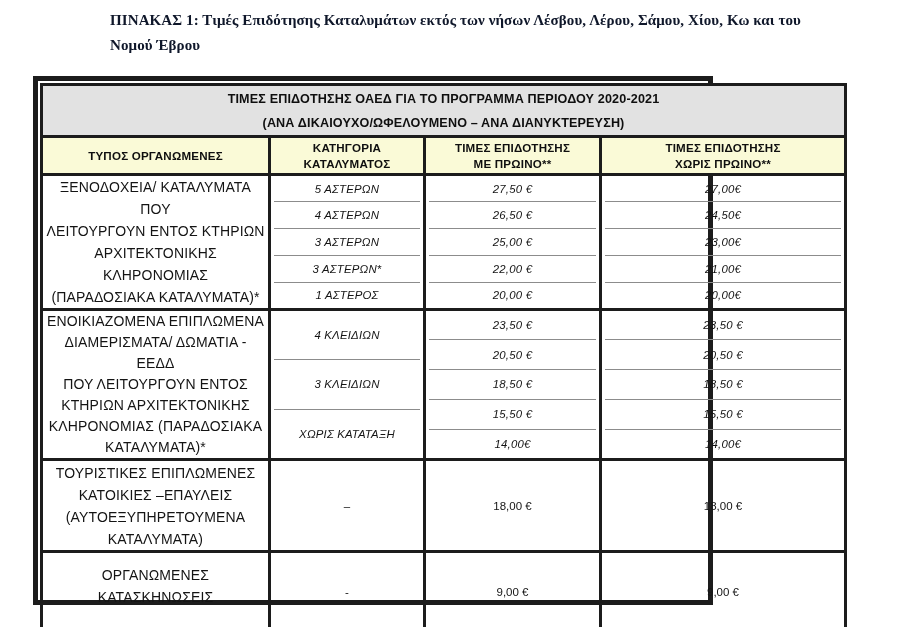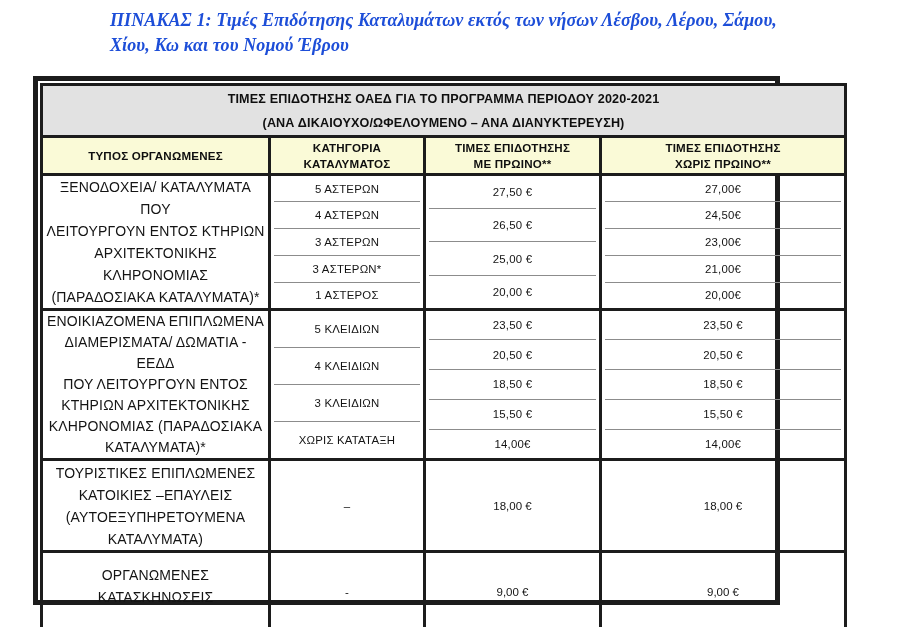--- a/index.html
+++ b/index.html
@@ -16,34 +16,33 @@
     color: #111;
   }
 
   
   #caption {
     position: absolute;
     left: 110px;
     top: 8px;
     width: 700px;
     font-family: "Liberation Serif", serif;
-    font-style: italic;
     font-weight: bold;
-    font-size: 18px;
+    font-size: 15px;
     line-height: 25px;
-    color: #1d4ed8;
+    color: #0f172a;
     letter-spacing: 0.1px;
   }
 
   
   #table-wrap {
     position: absolute;
     left: 33px;
     top: 76px;
-    width: 747px;
+    width: 680px;
     height: 529px;
     box-sizing: border-box;
     border: 5px solid #1c1c1c;
     background: #ffffff;
     padding: 2px;
   }
   table.grid {
     border-collapse: collapse;
     width: 100%;
     height: 100%;
@@ -97,20 +96,21 @@
   .grp-cell {
     border: 3px solid #1c1c1c;
     padding: 0;
     vertical-align: top;
   }
   table.inner {
     border-collapse: collapse;
     width: 100%;
     height: 100%;
     table-layout: fixed;
+    font-style: italic;
   }
   table.inner td {
     box-sizing: border-box;
     text-align: center;
     vertical-align: middle;
     border-bottom: 1px solid #8c8c8c;
     font-size: 11.4px;
     letter-spacing: 0.2px;
     color: #141414;
     padding: 0 2px;
@@ -203,20 +203,23 @@
             <tr>
                   <td class="money">27,50 €</td>
                 </tr>
             <tr>
                   <td class="money">26,50 €</td>
                 </tr>
             <tr>
                   <td class="money">25,00 €</td>
                 </tr>
             <tr>
+                  <td class="money">22,00 €</td>
+                </tr>
+            <tr>
                   <td class="money">20,00 €</td>
                 </tr>
           </tbody>
             </table>
         </td>
         <td class="grp-cell">
           <table class="inner">
               <tbody>
             <tr>
                   <td class="money">27,00€</td>
@@ -244,23 +247,20 @@
           <span>ΔΙΑΜΕΡΙΣΜΑΤΑ/ ΔΩΜΑΤΙΑ - ΕΕΔΔ</span><br>
           <span>ΠΟΥ ΛΕΙΤΟΥΡΓΟΥΝ ΕΝΤΟΣ</span><br>
           <span>ΚΤΗΡΙΩΝ ΑΡΧΙΤΕΚΤΟΝΙΚΗΣ</span><br>
           <span>ΚΛΗΡΟΝΟΜΙΑΣ (ΠΑΡΑΔΟΣΙΑΚΑ</span><br>
           <span>ΚΑΤΑΛΥΜΑΤΑ)*</span>
         </td>
         <td class="grp-cell">
           <table class="inner">
               <tbody>
             <tr>
-                  <td>5 ΚΛΕΙΔΙΩΝ</td>
-                </tr>
-            <tr>
                   <td>4 ΚΛΕΙΔΙΩΝ</td>
                 </tr>
             <tr>
                   <td>3 ΚΛΕΙΔΙΩΝ</td>
                 </tr>
             <tr>
                   <td>ΧΩΡΙΣ ΚΑΤΑΤΑΞΗ</td>
                 </tr>
           </tbody>
             </table>

